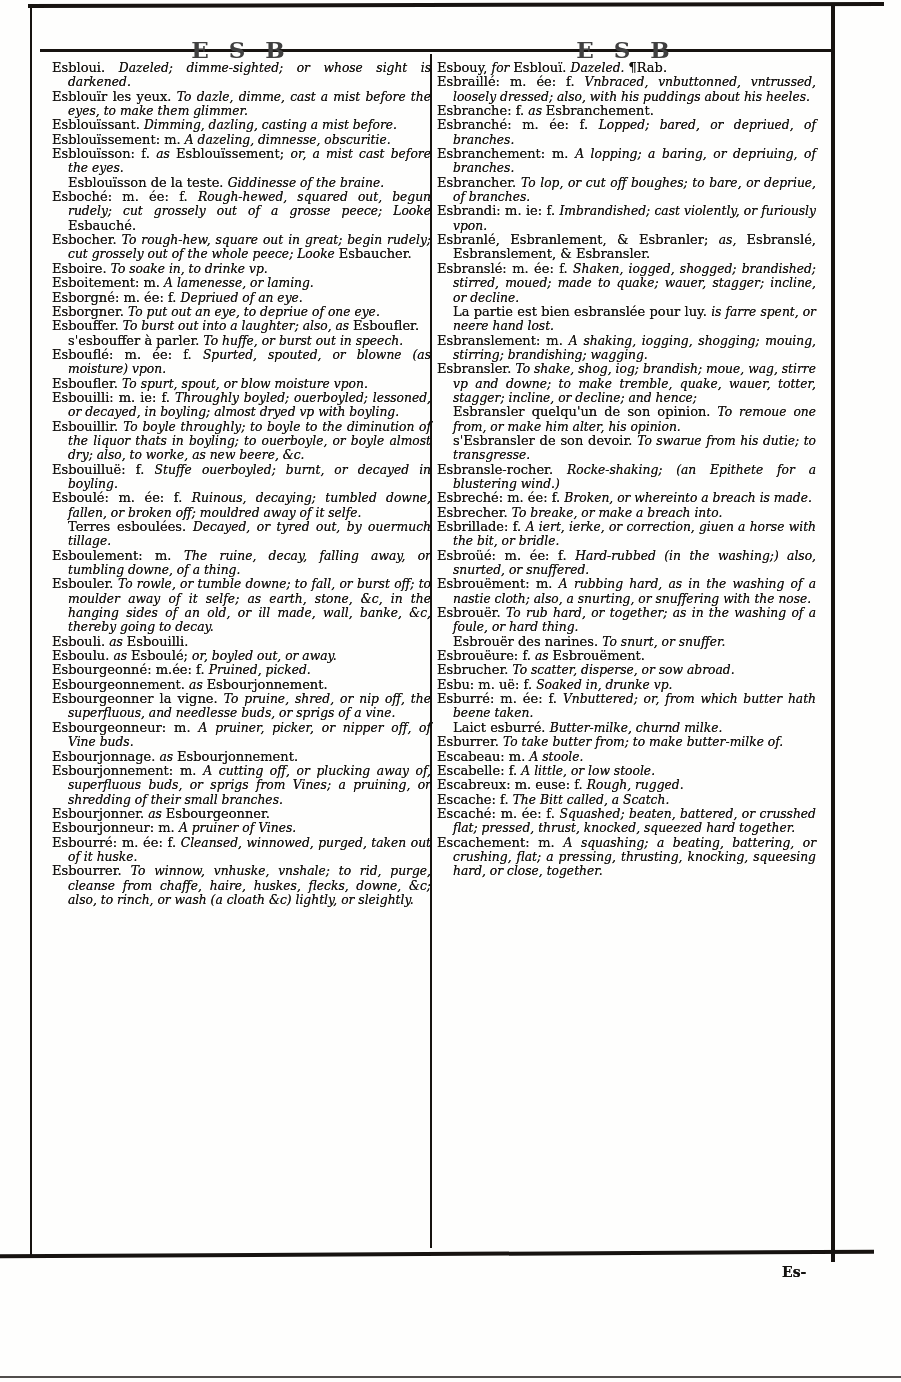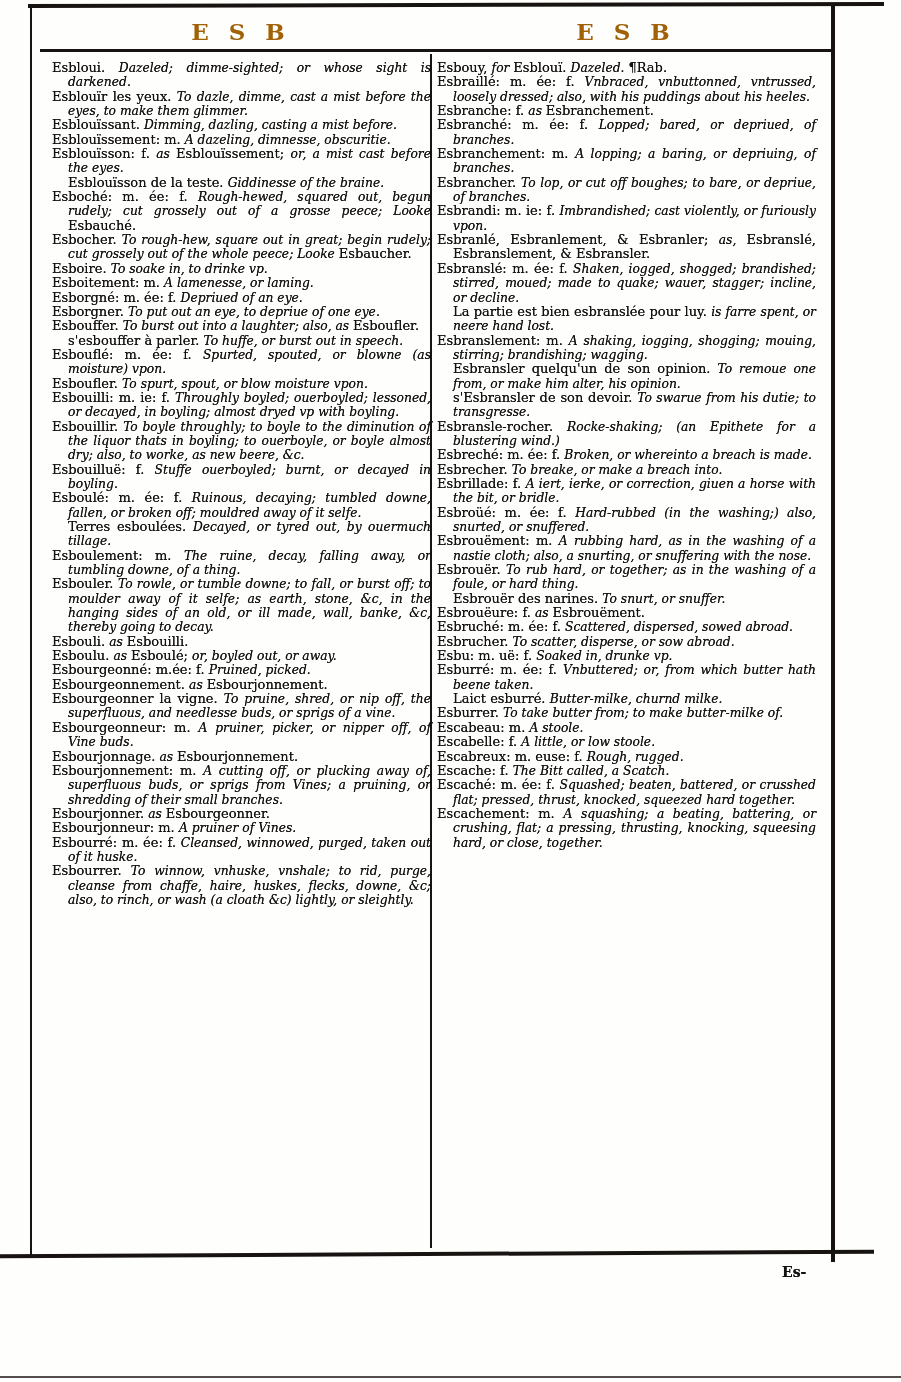--- a/index.html
+++ b/index.html
@@ -3,22 +3,22 @@
 <meta charset="utf-8">
 <style>
   html,body { margin:0; padding:0; background:#ffffff; }
   .page {
     position:relative; width:901px; height:1382px;
     background:#fefefd; overflow:hidden;
     font-family:"DejaVu Serif", serif; color:#141210;
   }
   .rule { position:absolute; background:#171310; }
   .header-text {
-    position:absolute; top:18px; width:200px; text-align:center;
-    font-size:23px; font-weight:bold; letter-spacing:6px; color:#a16207;
+    position:absolute; top:36px; width:200px; text-align:center;
+    font-size:23px; font-weight:bold; letter-spacing:6px; color:#404040;
   }
   .col {
     position:absolute; top:61px; width:379px;
     font-size:12.3px; line-height:14.35px; text-align:justify;
     text-shadow:0 0 0.45px rgba(20,15,10,0.85);
   }
   .entry { margin:0; padding-left:16px; text-indent:-16px; }
   .entry.sub { text-indent:0; }
   .r { font-style:normal; font-size:13px; }
   .i { font-style:italic; }
@@ -94,32 +94,32 @@
       <p class="entry"><span class="r">Esbraillé: m. ée: f. </span><span class="i">Vnbraced, vnbuttonned, vntrussed, loosely dressed; also, with his puddings about his heeles.</span></p>
       <p class="entry"><span class="r">Esbranche: f. </span><span class="i">as </span><span class="r">Esbranchement.</span></p>
       <p class="entry"><span class="r">Esbranché: m. ée: f. </span><span class="i">Lopped; bared, or depriued, of branches.</span></p>
       <p class="entry"><span class="r">Esbranchement: m. </span><span class="i">A lopping; a baring, or depriuing, of branches.</span></p>
       <p class="entry"><span class="r">Esbrancher. </span><span class="i">To lop, or cut off boughes; to bare, or depriue, of branches.</span></p>
       <p class="entry"><span class="r">Esbrandi: m. ie: f. </span><span class="i">Imbrandished; cast violently, or furiously vpon.</span></p>
       <p class="entry"><span class="r">Esbranlé, Esbranlement, &amp; Esbranler; </span><span class="i">as, </span><span class="r">Esbranslé, Esbranslement, &amp; Esbransler.</span></p>
       <p class="entry"><span class="r">Esbranslé: m. ée: f. </span><span class="i">Shaken, iogged, shogged; brandished; stirred, moued; made to quake; wauer, stagger; incline, or decline.</span></p>
       <p class="entry sub"><span class="r">La partie est bien esbranslée pour luy. </span><span class="i">is farre spent, or neere hand lost.</span></p>
       <p class="entry"><span class="r">Esbranslement: m. </span><span class="i">A shaking, iogging, shogging; mouing, stirring; brandishing; wagging.</span></p>
+      <p class="entry"><span class="r">Esbransler. </span><span class="i">To shake, shog, iog; brandish; moue, wag, stirre vp and downe; to make tremble, quake, wauer, totter, stagger; incline, or decline; and hence;</span></p>
       <p class="entry sub"><span class="r">Esbransler quelqu'un de son opinion. </span><span class="i">To remoue one from, or make him alter, his opinion.</span></p>
       <p class="entry sub"><span class="r">s'Esbransler de son devoir. </span><span class="i">To swarue from his dutie; to transgresse.</span></p>
       <p class="entry"><span class="r">Esbransle-rocher. </span><span class="i">Rocke-shaking; (an Epithete for a blustering wind.)</span></p>
       <p class="entry"><span class="r">Esbreché: m. ée: f. </span><span class="i">Broken, or whereinto a breach is made.</span></p>
       <p class="entry"><span class="r">Esbrecher. </span><span class="i">To breake, or make a breach into.</span></p>
       <p class="entry"><span class="r">Esbrillade: f. </span><span class="i">A iert, ierke, or correction, giuen a horse with the bit, or bridle.</span></p>
       <p class="entry"><span class="r">Esbroüé: m. ée: f. </span><span class="i">Hard-rubbed (in the washing;) also, snurted, or snuffered.</span></p>
       <p class="entry"><span class="r">Esbrouëment: m. </span><span class="i">A rubbing hard, as in the washing of a nastie cloth; also, a snurting, or snuffering with the nose.</span></p>
       <p class="entry"><span class="r">Esbrouër. </span><span class="i">To rub hard, or together; as in the washing of a foule, or hard thing.</span></p>
       <p class="entry sub"><span class="r">Esbrouër des narines. </span><span class="i">To snurt, or snuffer.</span></p>
       <p class="entry"><span class="r">Esbrouëure: f. </span><span class="i">as </span><span class="r">Esbrouëment.</span></p>
-      <p class="entry"><span class="r">Esbruché: m. ée: f. </span><span class="i">Scattered, dispersed, sowed abroad.</span></p>
       <p class="entry"><span class="r">Esbrucher. </span><span class="i">To scatter, disperse, or sow abroad.</span></p>
       <p class="entry"><span class="r">Esbu: m. uë: f. </span><span class="i">Soaked in, drunke vp.</span></p>
       <p class="entry"><span class="r">Esburré: m. ée: f. </span><span class="i">Vnbuttered; or, from which butter hath beene taken.</span></p>
       <p class="entry sub"><span class="r">Laict esburré. </span><span class="i">Butter-milke, churnd milke.</span></p>
       <p class="entry"><span class="r">Esburrer. </span><span class="i">To take butter from; to make butter-milke of.</span></p>
       <p class="entry"><span class="r">Escabeau: m. </span><span class="i">A stoole.</span></p>
       <p class="entry"><span class="r">Escabelle: f. </span><span class="i">A little, or low stoole.</span></p>
       <p class="entry"><span class="r">Escabreux: m. euse: f. </span><span class="i">Rough, rugged.</span></p>
       <p class="entry"><span class="r">Escache: f. </span><span class="i">The Bitt called, a Scatch.</span></p>
       <p class="entry"><span class="r">Escaché: m. ée: f. </span><span class="i">Squashed; beaten, battered, or crusshed flat; pressed, thrust, knocked, squeezed hard together.</span></p>

